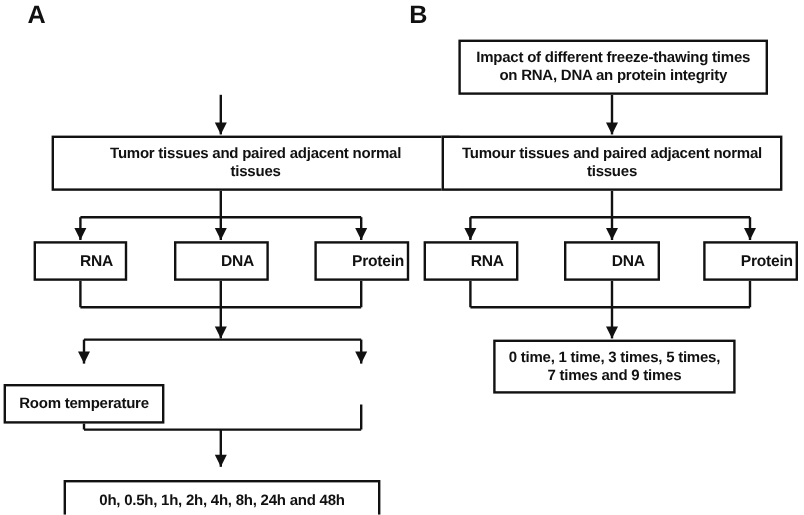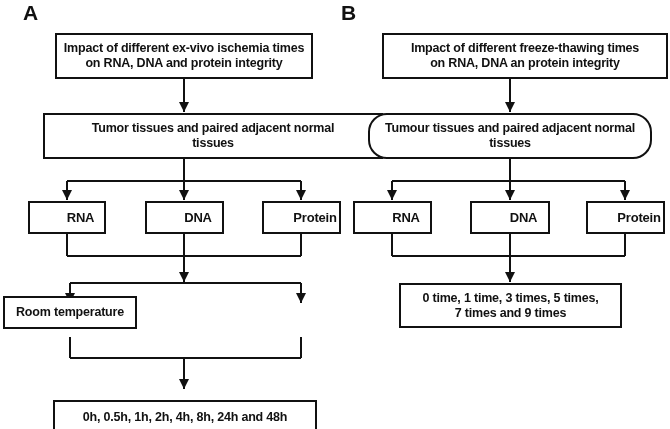--- a/index.html
+++ b/index.html
@@ -69,47 +69,45 @@
       <line x1="510" y1="79" x2="510" y2="112" marker-end="url(#ah)"></line>
       <line x1="392" y1="181" x2="392" y2="200" marker-end="url(#ah)"></line>
       <line x1="510" y1="181" x2="510" y2="200" marker-end="url(#ah)"></line>
       <line x1="625" y1="181" x2="625" y2="200" marker-end="url(#ah)"></line>
       <line x1="510" y1="256" x2="510" y2="282" marker-end="url(#ah)"></line>
     </g>
   </svg>
 
   <div class="panel-label" style="left:23px; top:1px;">A</div>
 
-  <div class="fbox" style="left:55px; top:33px; width:258px; height:46px;">Impact of different ex-vivo ischemia times
-on RNA, DNA and protein integrity</div>
 
   <div class="fbox" style="left:43px; top:113px; width:340px; height:46px;">Tumor tissues and paired adjacent normal
 tissues</div>
 
   <div class="fbox small" style="left:28px; top:201px; width:78px; height:33px;">RNA</div>
 
   <div class="fbox small" style="left:145px; top:201px; width:79px; height:33px;">DNA</div>
 
   <div class="fbox small" style="left:262px; top:201px; width:79px; height:33px;">Protein</div>
 
-  <div class="fbox" style="left:3px; top:296px; width:134px; height:33px;">Room temperature</div>
+  <div class="fbox" style="left:3px; top:320px; width:134px; height:33px;">Room temperature</div>
 
 
   <div class="fbox" style="left:53px; top:400px; width:264px; height:34px;">0h, 0.5h, 1h, 2h, 4h, 8h, 24h and 48h</div>
 
   <div class="panel-label" style="left:341px; top:1px;">B</div>
 
-  <div class="fbox" style="left:382px; top:33px; width:286px; height:46px;">Impact of  different freeze-thawing times
+  <div class="fbox" style="left:382px; top:33px; width:258px; height:46px;">Impact of  different freeze-thawing times
 on RNA, DNA an protein integrity</div>
 
-  <div class="fbox" style="left:368px; top:113px; width:284px; height:46px;border-radius:19px;">Tumour tissues and paired adjacent normal
+  <div class="fbox" style="left:368px; top:113px; width:284px; height:46px;">Tumour tissues and paired adjacent normal
 tissues</div>
 
   <div class="fbox small" style="left:353px; top:201px; width:79px; height:33px;">RNA</div>
 
   <div class="fbox small" style="left:470px; top:201px; width:80px; height:33px;">DNA</div>
 
   <div class="fbox small" style="left:586px; top:201px; width:79px; height:33px;">Protein</div>
 
-  <div class="fbox" style="left:399px; top:283px; width:223px; height:45px;">0 time, 1 time, 3 times, 5 times,
+  <div class="fbox" style="left:411px; top:283px; width:202px; height:45px;">0 time, 1 time, 3 times, 5 times,
 7 times and 9 times</div>
 
 </div>
 
 </body></html>

